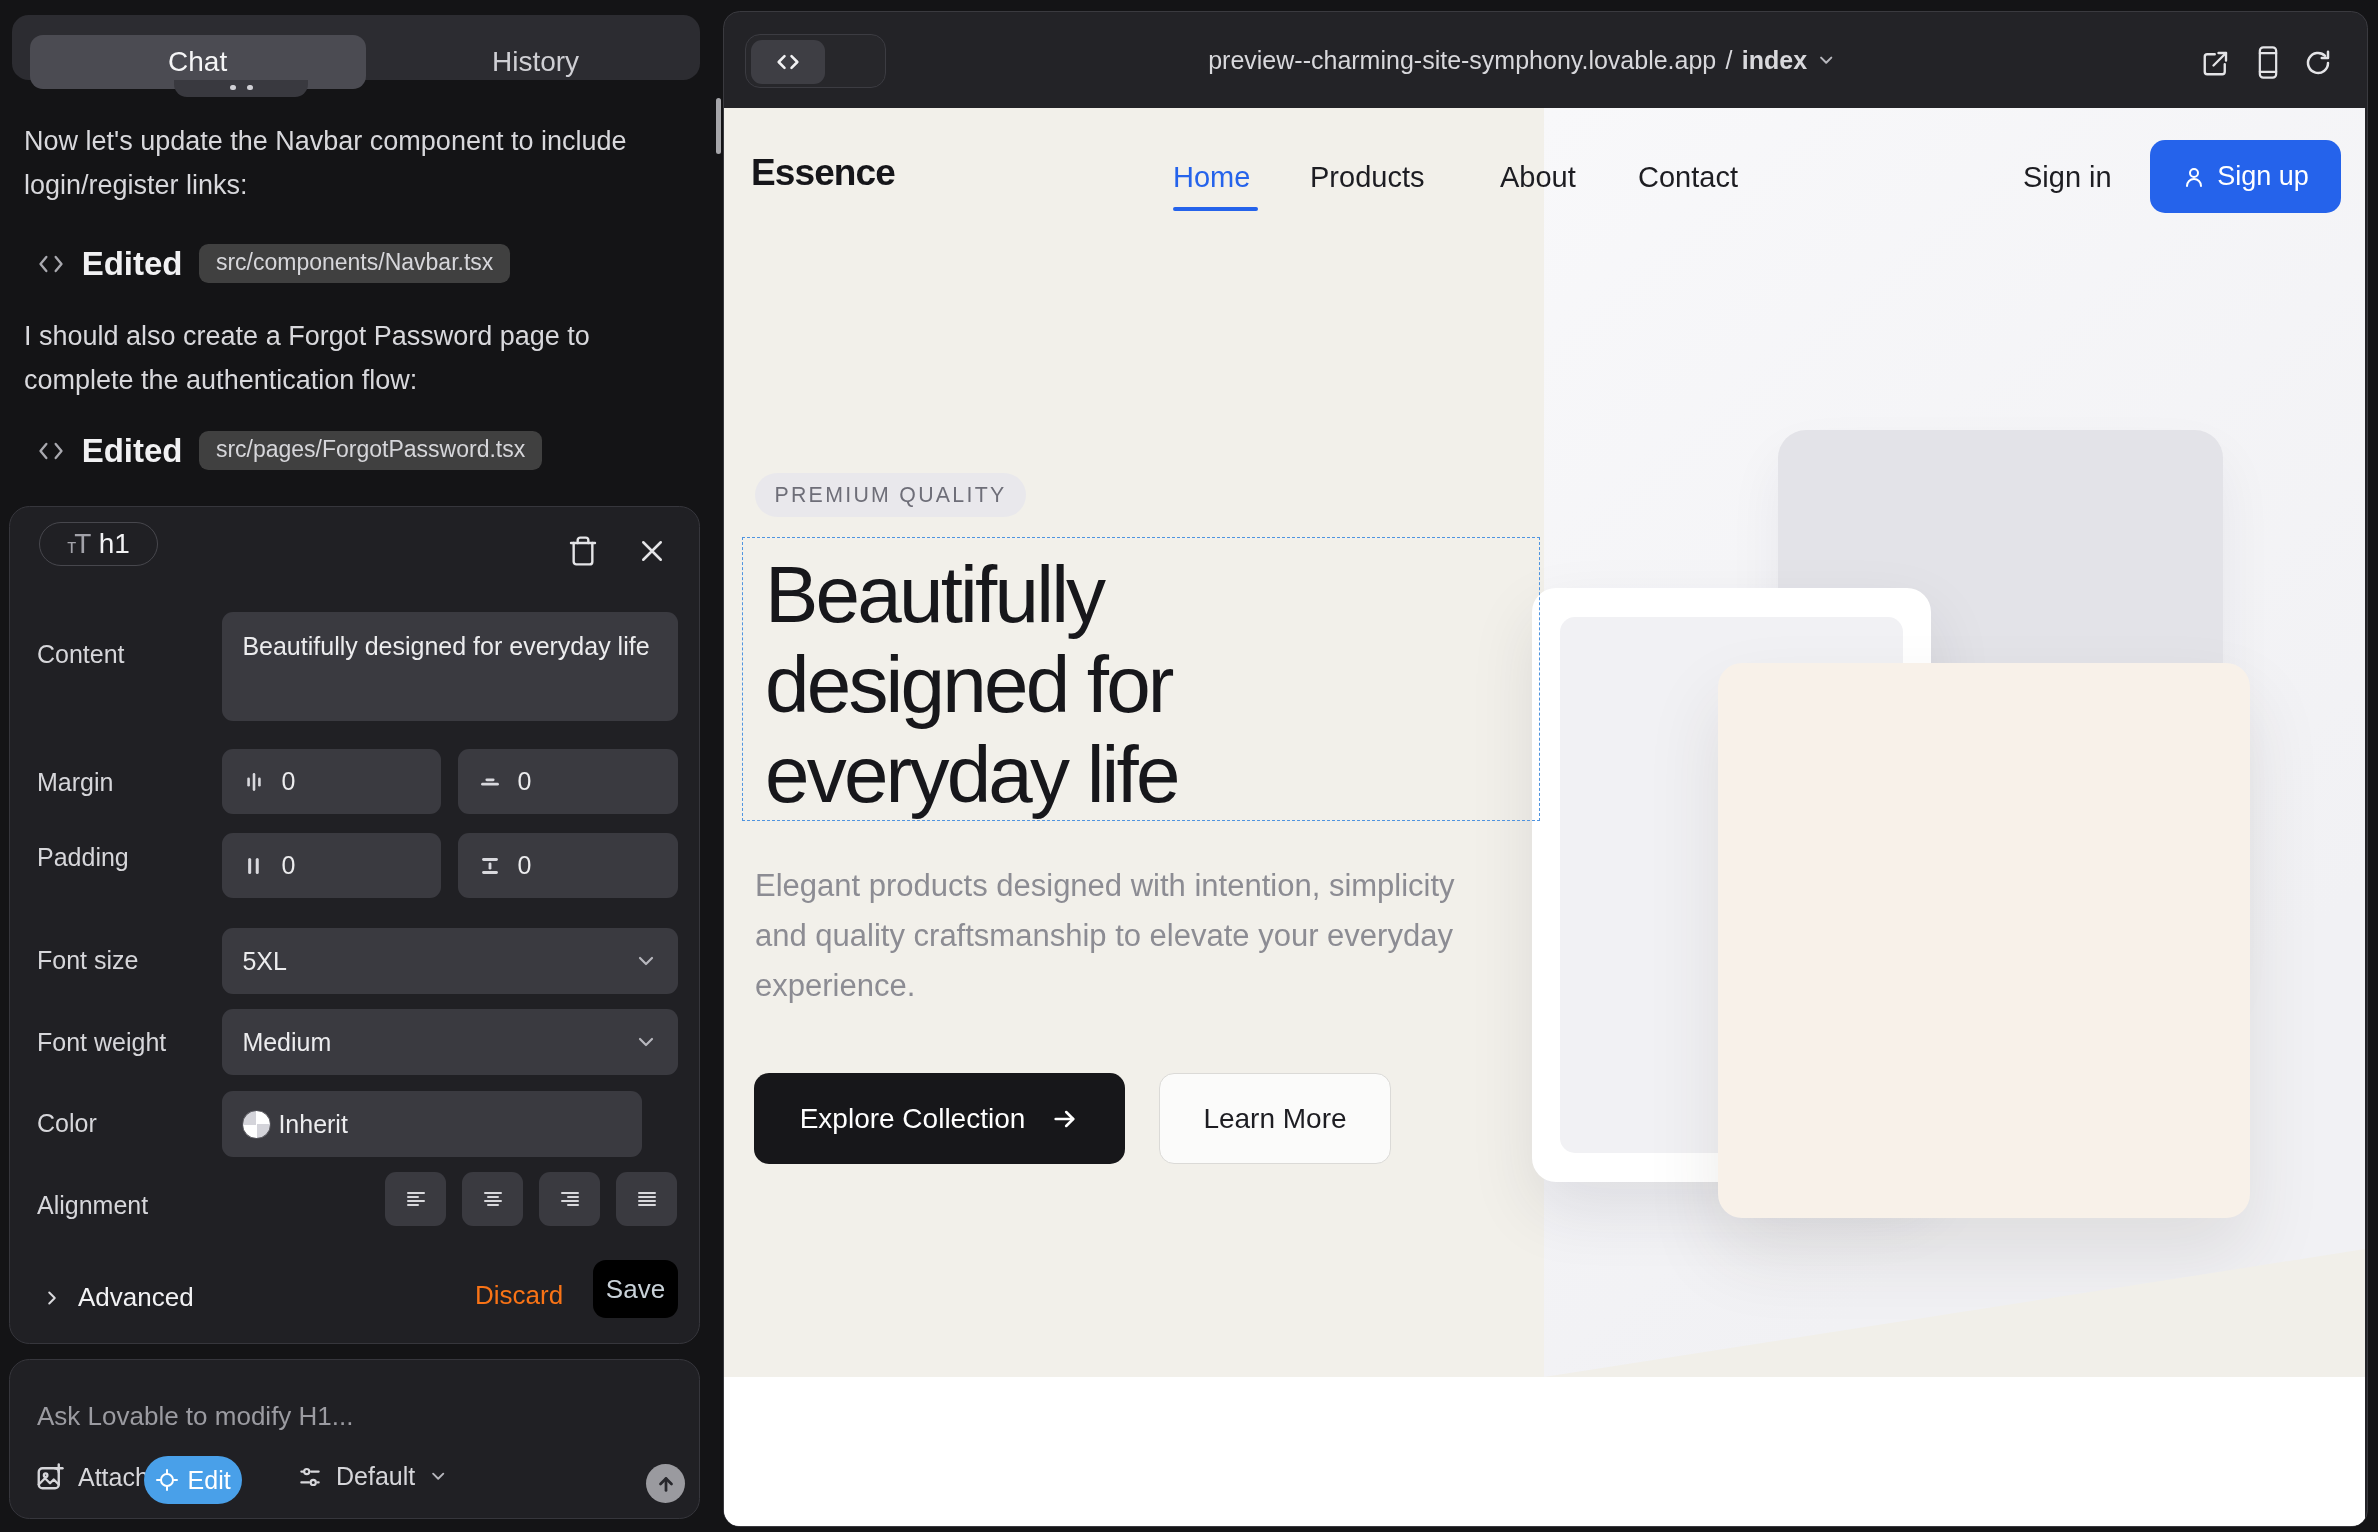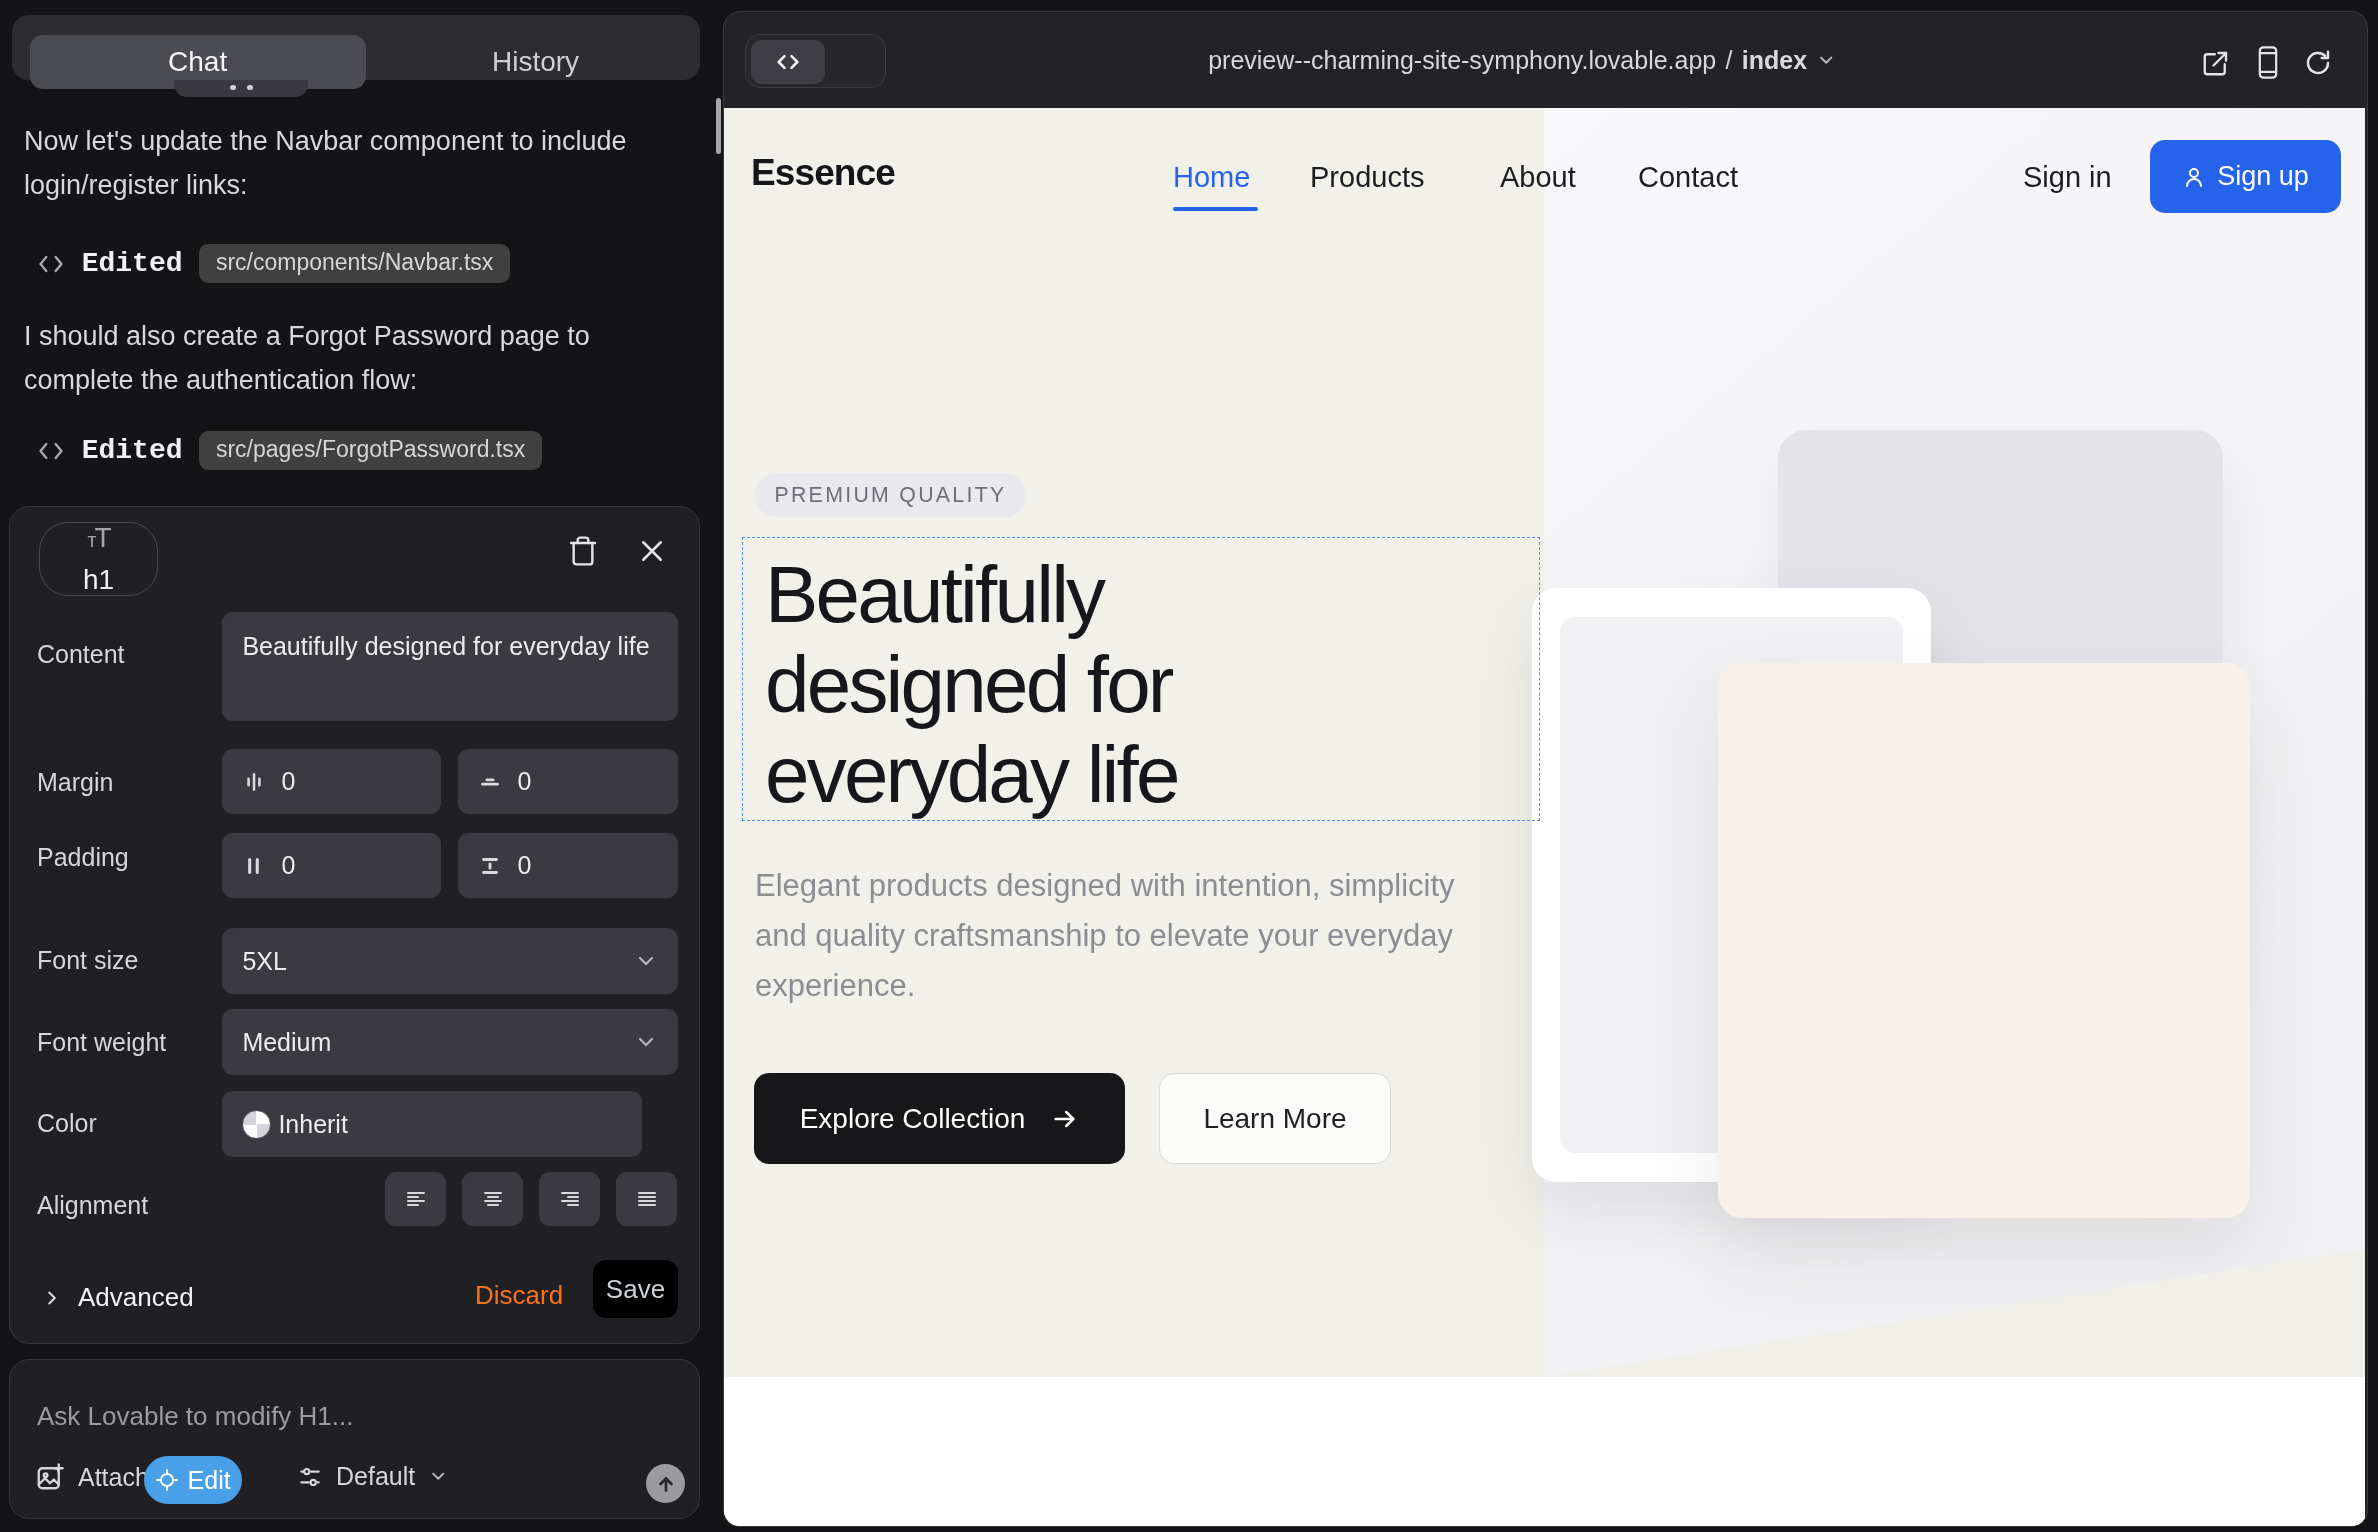--- a/index.html
+++ b/index.html
@@ -11,27 +11,27 @@
   
   .tabs-bar { left:12px; top:15px; width:688px; height:65px; background:#2c2c31; border-radius:16.7px; }
   .tab-chat { left:17.6px; top:20.4px; width:336px; height:54px; background:#4b4b52; border-radius:13px;
               display:flex; align-items:center; justify-content:center; color:#f5f5f6; font-size:28px; }
   .tab-history { left:353px; top:20.4px; width:341px; height:54px; display:flex; align-items:center; justify-content:center;
               color:#cfcfd4; font-size:28px; }
   .cut-pill { left:174px; top:80px; width:134px; height:16.7px; background:#39393f; border-radius:0 0 13px 13px; }
   .cut-dot { position:absolute; top:4.6px; width:5.6px; height:5.6px; border-radius:50%; background:#d0d0d5; }
   .chat-msg { left:24px; width:664px; color:#d8d8dc; font-size:27px; line-height:44px; }
   .edited-row { left:37px; height:41px; display:flex; align-items:center; gap:16.7px; }
-  .edited-label { color:#f1f1f3; font-size:28px; font-weight:700;font-family:Liberation Mono, monospace; }
+  .edited-label { color:#f1f1f3; font-size:33px; font-weight:700; }
   .file-chip { background:#404040; border-radius:9.3px; padding:5.6px 16.7px 7.4px; color:#d6d6da; font-size:23px; }
   .icon { display:inline-flex; align-items:center; justify-content:center; }
 
   .editor-panel { left:9.3px; top:506px; width:691px; height:838px; background:#202024; border:1.9px solid #36363c; border-radius:20.4px; }
-  .tag-pill { left:39px; top:522px; width:119px; height:74px; border:1.9px solid #47474d; border-radius:29px;
-              display:flex; align-items:center; justify-content:center; gap:9.3px;flex-direction:column; }
+  .tag-pill { left:39px; top:522px; width:119px; height:44px; border:1.9px solid #47474d; border-radius:29px;
+              display:flex; align-items:center; justify-content:center; gap:9.3px; }
   .tag-text { color:#f2f2f4; font-size:28px; }
   .type-glyph { color:#a2a2a9; font-size:28px; letter-spacing:-1.9px; }
   .type-glyph .small { font-size:19.5px; }
   .panel-label { color:#d6d6da; font-size:25px; }
   .fieldbox { background:#3a3a40; border-radius:11px; color:#ececee; font-size:25px; display:flex; align-items:center; }
   .content-box { left:222px; top:612px; width:456px; height:109px; align-items:flex-start; padding:16px 20.4px; line-height:37px; }
   .numbox { padding-left:18.6px; gap:15px; }
   .selectbox { padding:0 20.4px; justify-content:space-between; }
   .align-btn { background:#3a3a40; border-radius:11px; display:flex; align-items:center; justify-content:center; }
   .adv-label { color:#f2f2f4; font-size:26px; font-weight:500; }

